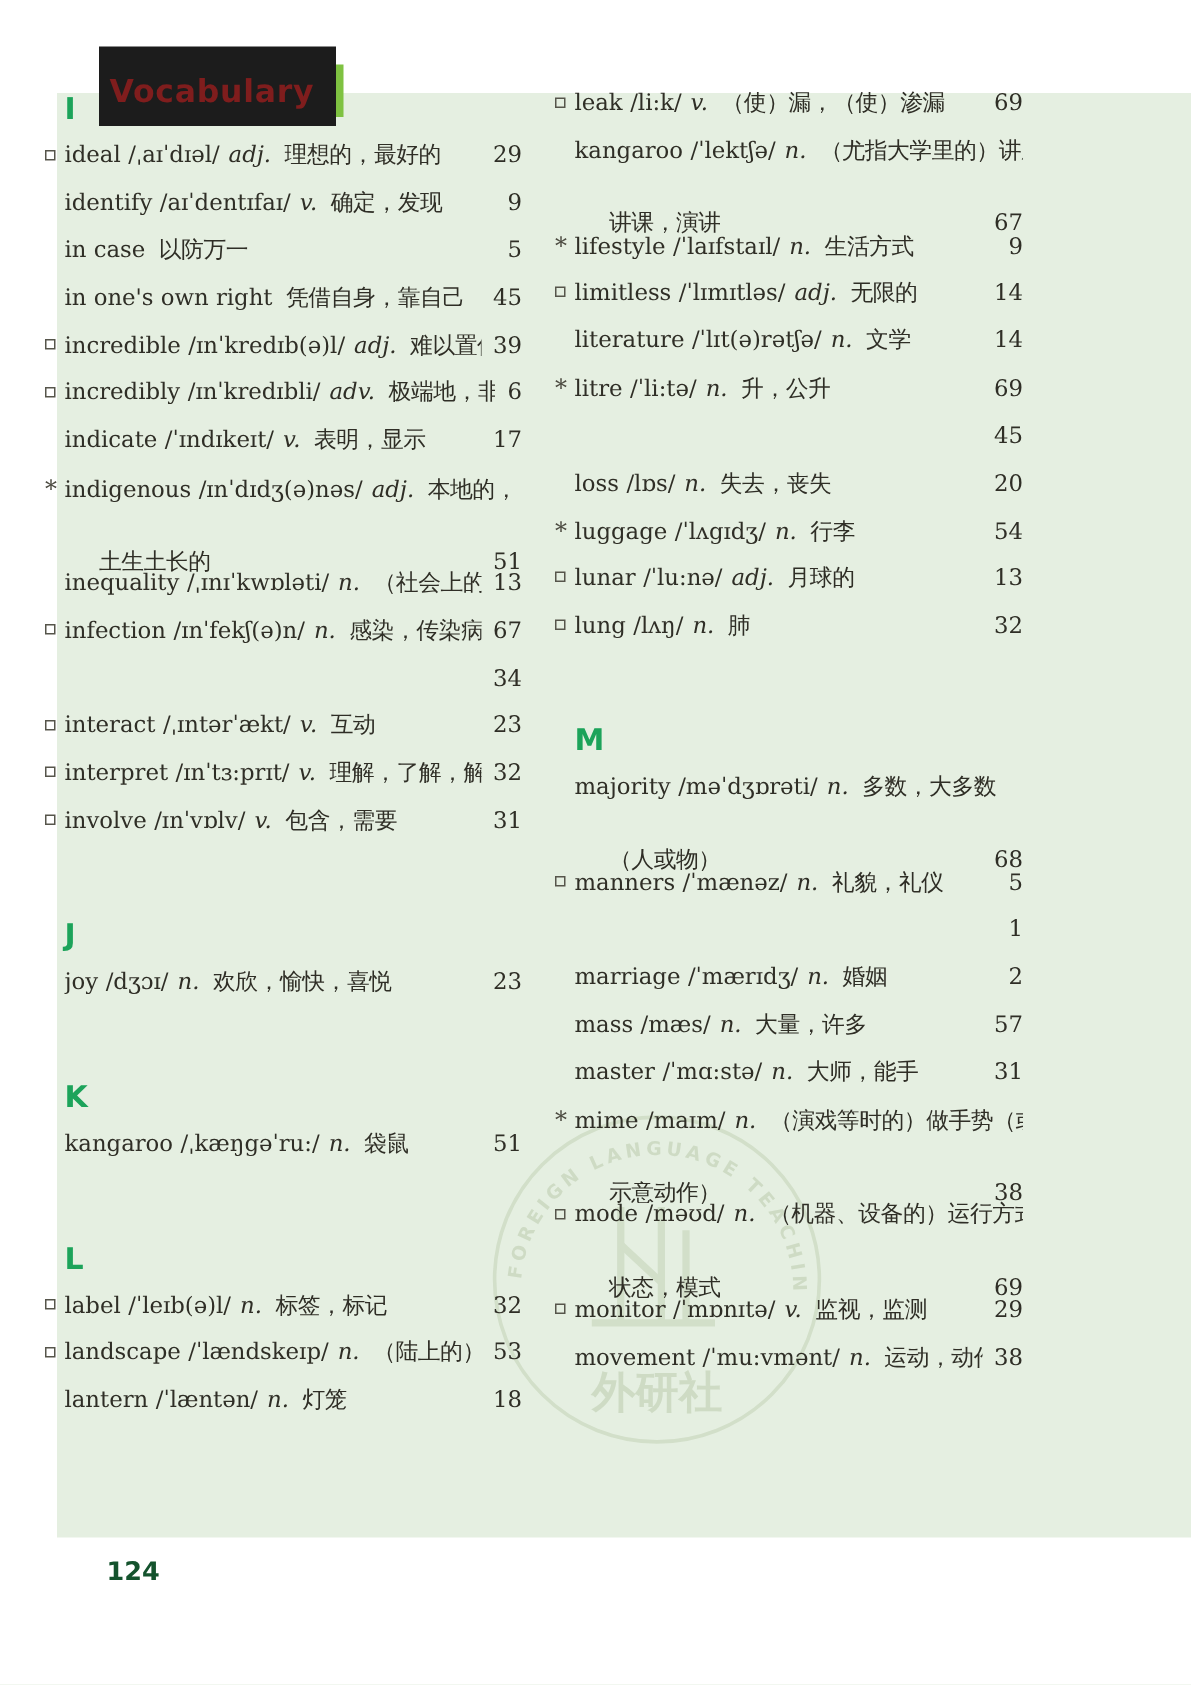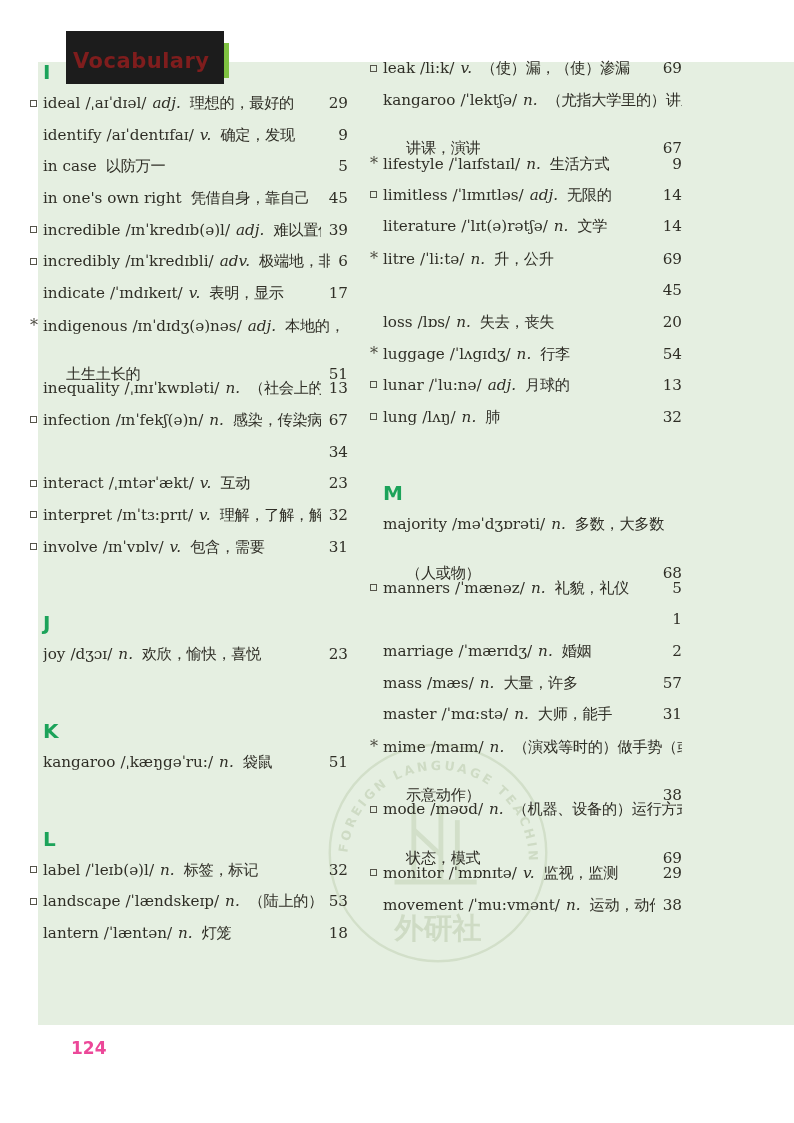--- a/index.html
+++ b/index.html
@@ -41,21 +41,21 @@
   .cont-row .txt{padding-left:14px;margin-top:17px;}
   .heading-row{height:32px;line-height:32px;}
   .gap-above{margin-top:44px;}
   .letter{
     font-family:"DejaVu Sans","Liberation Sans",sans-serif;
     font-weight:bold;font-size:20px;color:#1ca35a;padding-left:13px;
   }
   .page-footer{
     position:absolute;left:71px;top:1038px;z-index:3;
     font-family:"DejaVu Sans","Liberation Sans",sans-serif;
-    font-weight:bold;font-size:17px;color:#ec4899;
+    font-weight:bold;font-size:17px;color:#14532d;
   }
   .watermark{
     position:absolute;left:322px;top:737px;width:232px;height:232px;
     z-index:1;opacity:0.55;pointer-events:none;
   }
 </style>
 </head>
 <body>
 
 <div class="content"></div>

